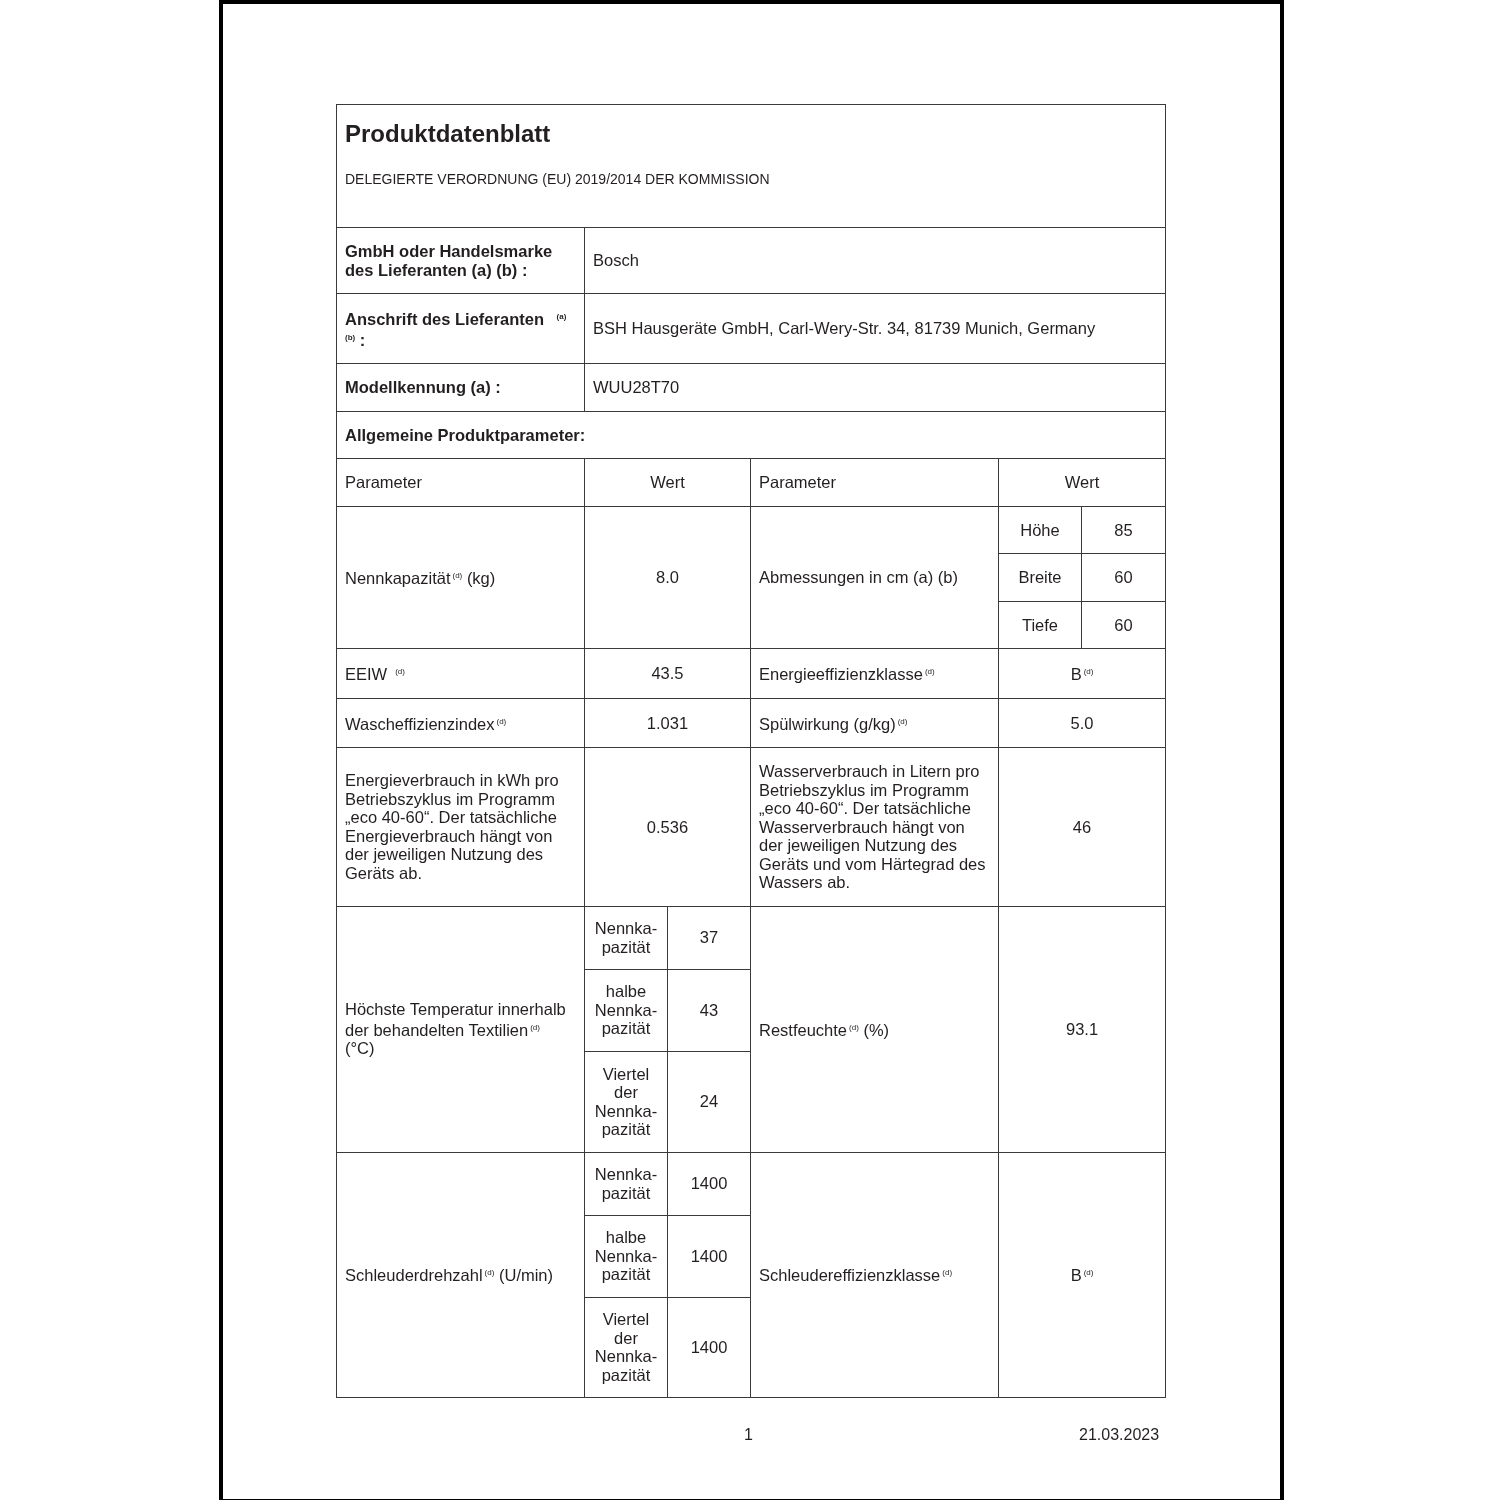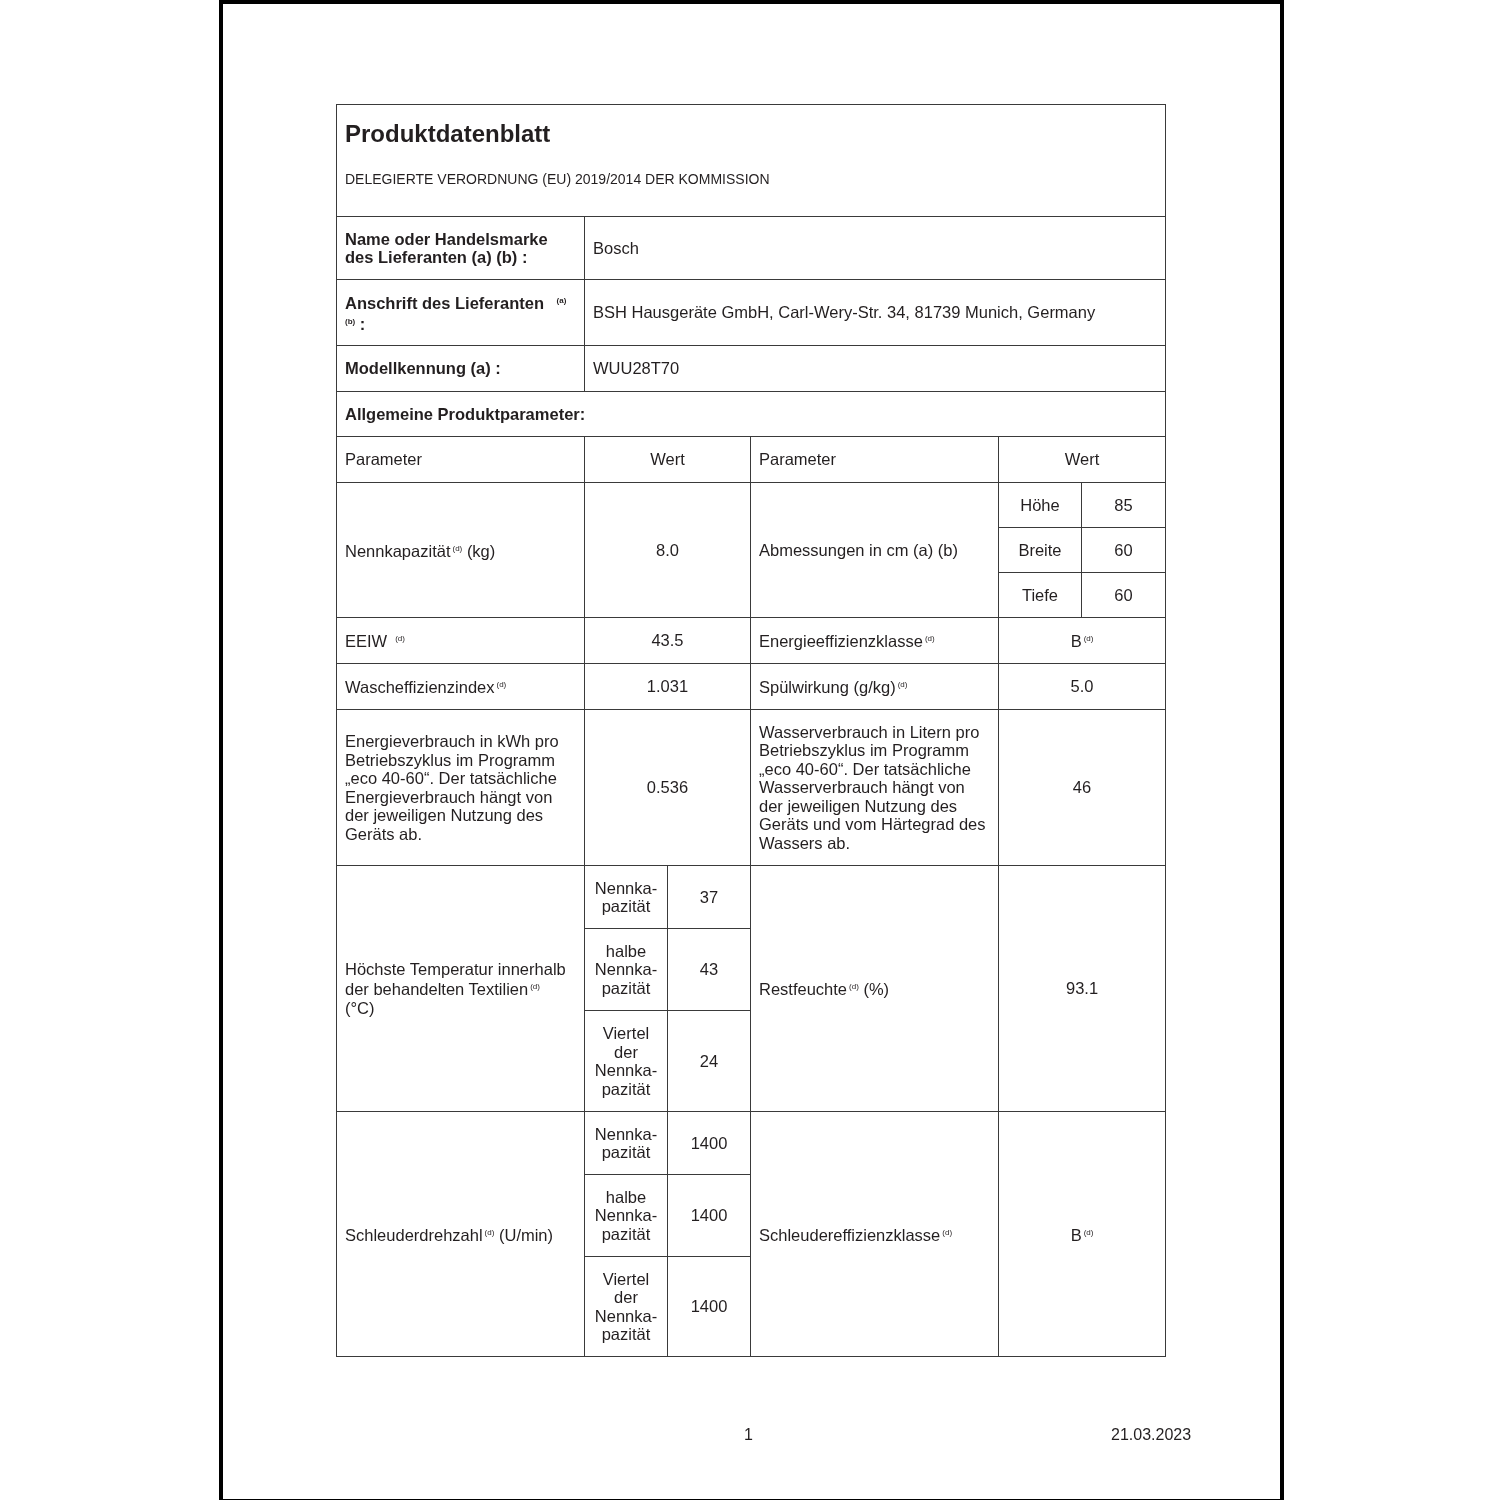--- a/index.html
+++ b/index.html
@@ -8,31 +8,31 @@
     position: absolute; left: 219px; top: 0px; width: 1057px; height: 1495px;
     border: 4px solid #000; box-sizing: content-box; background: #fff;
   }
   .sheet {
     position: absolute; left: 336px; top: 104px; width: 829px;
   }
   table.grid {
     border-collapse: collapse; width: 829px; table-layout: fixed;
   }
   table.grid td {
-    border: 1.3px solid #3a3a3a; padding: 3px 8px; font-size: 16.5px; line-height: 18.5px;
+    border: 1.3px solid #3a3a3a; padding: 14px 8px; font-size: 16.5px; line-height: 18.5px;
     vertical-align: middle; color: #231f20;
   }
   .title-cell { height: 98px; vertical-align: top !important; padding-top: 10px !important; }
   .title { font-size: 24px; font-weight: bold; line-height: 30px; margin-top: 4px; }
   .subtitle { font-size: 14px; margin-top: 21px; }
   .bold { font-weight: bold; }
   .center { text-align: center; }
   sup.fn { font-size: 8px; vertical-align: 6px; margin-left: 2px; }
   .footer-page { position: absolute; left: 744px; top: 1426px; font-size: 16px; }
-  .footer-date { position: absolute; left: 1079px; top: 1426px; font-size: 16px; margin-left: 32px; }
+  .footer-date { position: absolute; left: 1079px; top: 1426px; font-size: 16px; }
 </style>
 </head>
 <body>
 
 <div class="page"></div>
 
 <div class="sheet">
 <table class="grid">
   <colgroup>
     <col style="width:248px">
@@ -45,21 +45,21 @@
 
   <tbody>
         <tr>
     <td colspan="6" class="title-cell">
       <div class="title">Produktdatenblatt</div>
       <div class="subtitle">DELEGIERTE VERORDNUNG (EU) 2019/2014 DER KOMMISSION</div>
     </td>
   </tr>
 
   <tr style="height:63px">
-    <td class="bold"><span>Name oder Handelsmarke des Lieferanten (a) (b) :</span></td>
+    <td class="bold"><span>GmbH oder Handelsmarke des Lieferanten (a) (b) :</span></td>
     <td colspan="5">Bosch</td>
   </tr>
 
   <tr style="height:66px">
     <td class="bold">
       <span>Anschrift des Lieferanten</span>
       <sup class="fn" style="margin-left:8px;">(a)</sup><br>
       <sup class="fn" style="margin-left:0;">(b)</sup>
       <span>:</span>
     </td>

